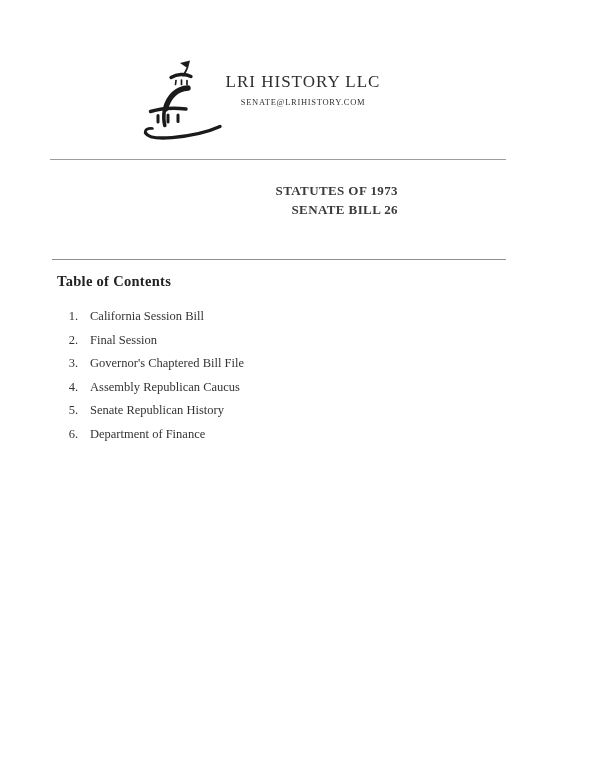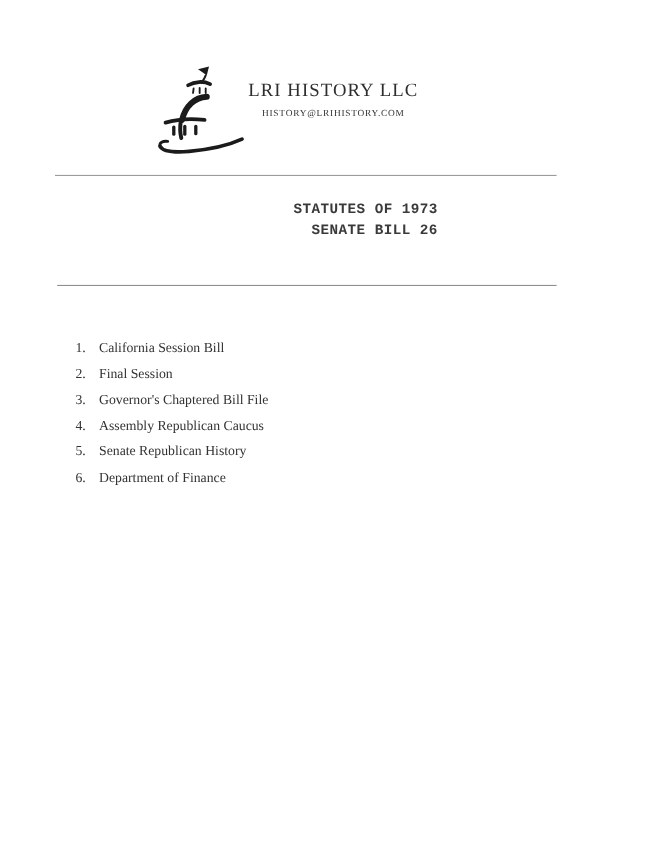--- a/index.html
+++ b/index.html
@@ -70,21 +70,20 @@
   .reference {
     position: absolute;
     top: 181px;
     right: 108px;
     text-align: right;
     font-weight: bold;
     font-size: 13px;
     line-height: 19.4px;
     letter-spacing: 0.4px;
     color: #3a3a3a;
-    font-family: Liberation Mono, monospace;
   }
   .reference .ref-line { white-space: pre; }
 
   
   .toc-heading {
     position: absolute;
     left: 57px;
     top: 273px;
     font-size: 14.5px;
     font-weight: bold;
@@ -139,33 +138,34 @@
       <path class="ink" d="M18,55.5 L18,62" stroke-width="3"></path>
       <path class="ink" d="M28,55 L28,62" stroke-width="3"></path>
       <path class="ink" d="M38,55 L38,61.5" stroke-width="3"></path>
 
       <path class="ink" d="M5.5,73 C4.5,69.5 8,68 12.5,68.5" stroke-width="2.6"></path>
       <path class="ink" d="M5.5,73 C8,77.5 18,78.8 32,77.6 C54,75.6 68,72 80,66.5" stroke-width="3.4"></path>
     </svg>
 
     <div class="org">
       <div class="org-name">LRI HISTORY LLC</div>
-      <div class="org-line first">HISTORY@LRIHISTORY.COM</div>
+      <div class="org-line first">SENATE@LRIHISTORY.COM</div>
     </div>
   </div>
 
   <hr class="rule rule-top">
 
   <div class="reference">
     <div class="ref-line">STATUTES OF 1973</div>
     <div class="ref-line">SENATE BILL 26</div>
   </div>
 
   <hr class="rule rule-bottom">
 
+  <div class="toc-heading">Table of Contents</div>
 
   <div class="toc-list">
     <div class="toc-item">
       <span class="toc-num">1.</span>
       <span class="toc-label">California Session Bill</span>
     </div>
     <div class="toc-item">
       <span class="toc-num">2.</span>
       <span class="toc-label">Final Session</span>
     </div>

